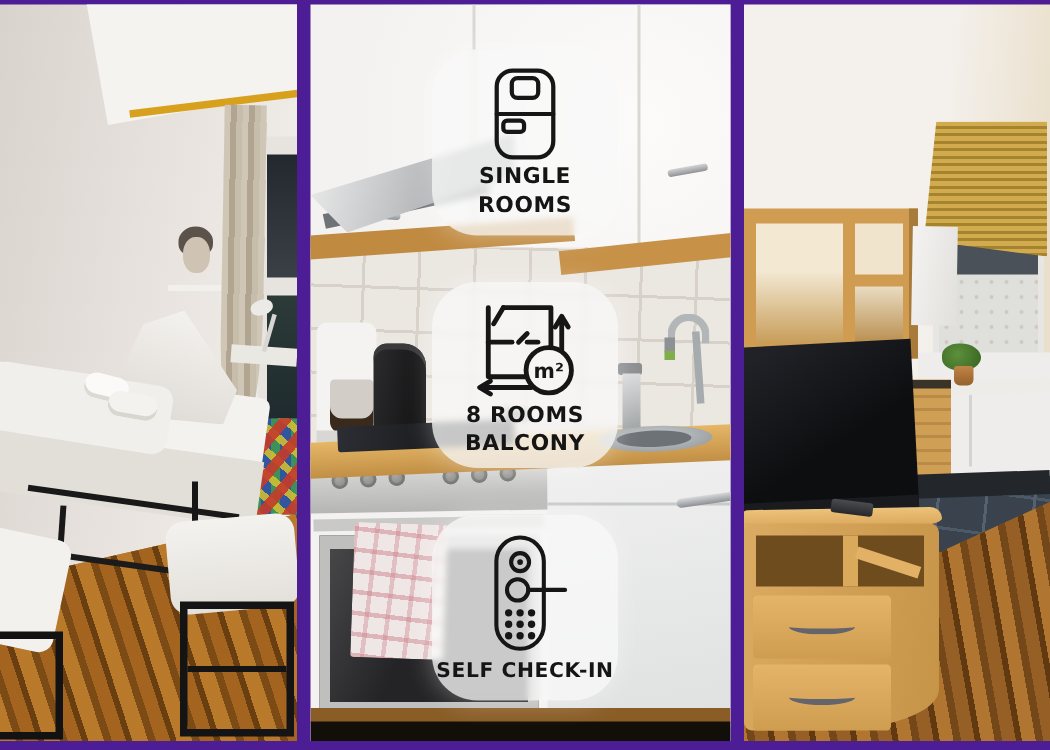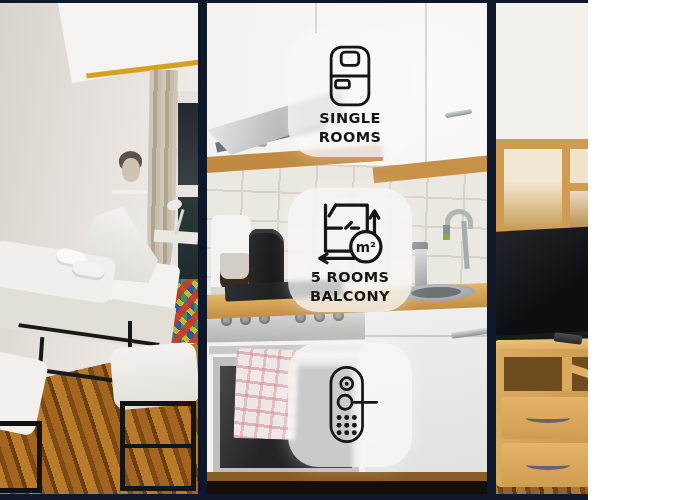--- a/index.html
+++ b/index.html
@@ -1,18 +1,18 @@
 <!DOCTYPE html>
 <html><head>
 <meta charset="utf-8">
 <style>
   html,body{margin:0;padding:0;background:#ffffff;}
   *{box-sizing:border-box;}
   .collage{
-    position:relative;width:588px;height:500px;background:#0f172a;
+    position:relative;width:700px;height:500px;background:#4c1d95;
     overflow:hidden;font-family:"DejaVu Sans",sans-serif;
   }
   .panel{position:absolute;top:3px;height:491px;overflow:hidden;}
   .abs{position:absolute;}
   
   .p1{left:0;width:198px;background:linear-gradient(100deg,#d9d3ce 0%,#e7e2dd 45%,#efebe7 75%);}
   .p1-ceiling{left:62px;top:-34px;width:220px;height:96px;background:#f5f3f0;transform:rotate(-10deg);}
   .p1-rod{left:86px;top:63px;width:124px;height:5px;background:#d7a11e;transform:rotate(-7deg);z-index:2;}
   .p1-curtain{left:148px;top:67px;width:28px;height:214px;z-index:2;transform:rotate(1deg);
     background:repeating-linear-gradient(90deg,#cfc6b6 0 4px,#b1a591 4px 8px,#c6bdab 8px 12px);
@@ -258,21 +258,21 @@
         <path d="M30 14 H74 V78 H16 V14"></path>
         <path d="M30 14 L21 29"></path>
         <path d="M16 46 H38"></path>
         <path d="M44 46 L52 38"></path>
         <path d="M52 46 H62"></path>
         <path d="M84 70 V24 M78 32 L84 22 L90 32"></path>
         <path d="M56 88 H10 M18 82 L8 88 L18 94"></path>
         <circle cx="72" cy="72" r="21" fill="#f6f5f3"></circle>
         <text x="72" y="79" font-size="19" font-weight="bold" fill="#161616" stroke="none" text-anchor="middle" font-family="DejaVu Sans, sans-serif">m²</text>
       </svg>
-      <div class="badge-label">5 ROOMS</div>
+      <div class="badge-label">8 ROOMS</div>
       <div class="badge-label">BALCONY</div>
     </div>
 
     <div class="abs badge b3">
       <svg width="60" height="82" viewBox="0 0 110 150" fill="none" stroke="#161616" stroke-width="5" stroke-linecap="round" stroke-linejoin="round">
         <rect x="20" y="6" width="58" height="136" rx="29"></rect>
         <circle cx="49" cy="36" r="11"></circle>
         <circle cx="49" cy="36" r="3.5" fill="#161616" stroke="none"></circle>
         <circle cx="46" cy="70" r="13"></circle>
         <line x1="59" y1="70" x2="104" y2="70"></line>
@@ -281,20 +281,21 @@
             <circle cx="49" cy="98" r="4.5"></circle>
             <circle cx="63" cy="98" r="4.5"></circle>
           <circle cx="35" cy="112" r="4.5"></circle>
             <circle cx="49" cy="112" r="4.5"></circle>
             <circle cx="63" cy="112" r="4.5"></circle>
           <circle cx="35" cy="126" r="4.5"></circle>
             <circle cx="49" cy="126" r="4.5"></circle>
             <circle cx="63" cy="126" r="4.5"></circle>
         </g>
       </svg>
+      <div class="badge-label">SELF CHECK-IN</div>
     </div>
   </div>
 
   <div class="panel p3">
     <div class="abs p3-window">
       <div class="abs p3-sheer"></div>
     </div>
     <div class="abs p3-blind"></div>
     <div class="abs p3-sill"></div>
     <div class="abs p3-leaves"></div>

